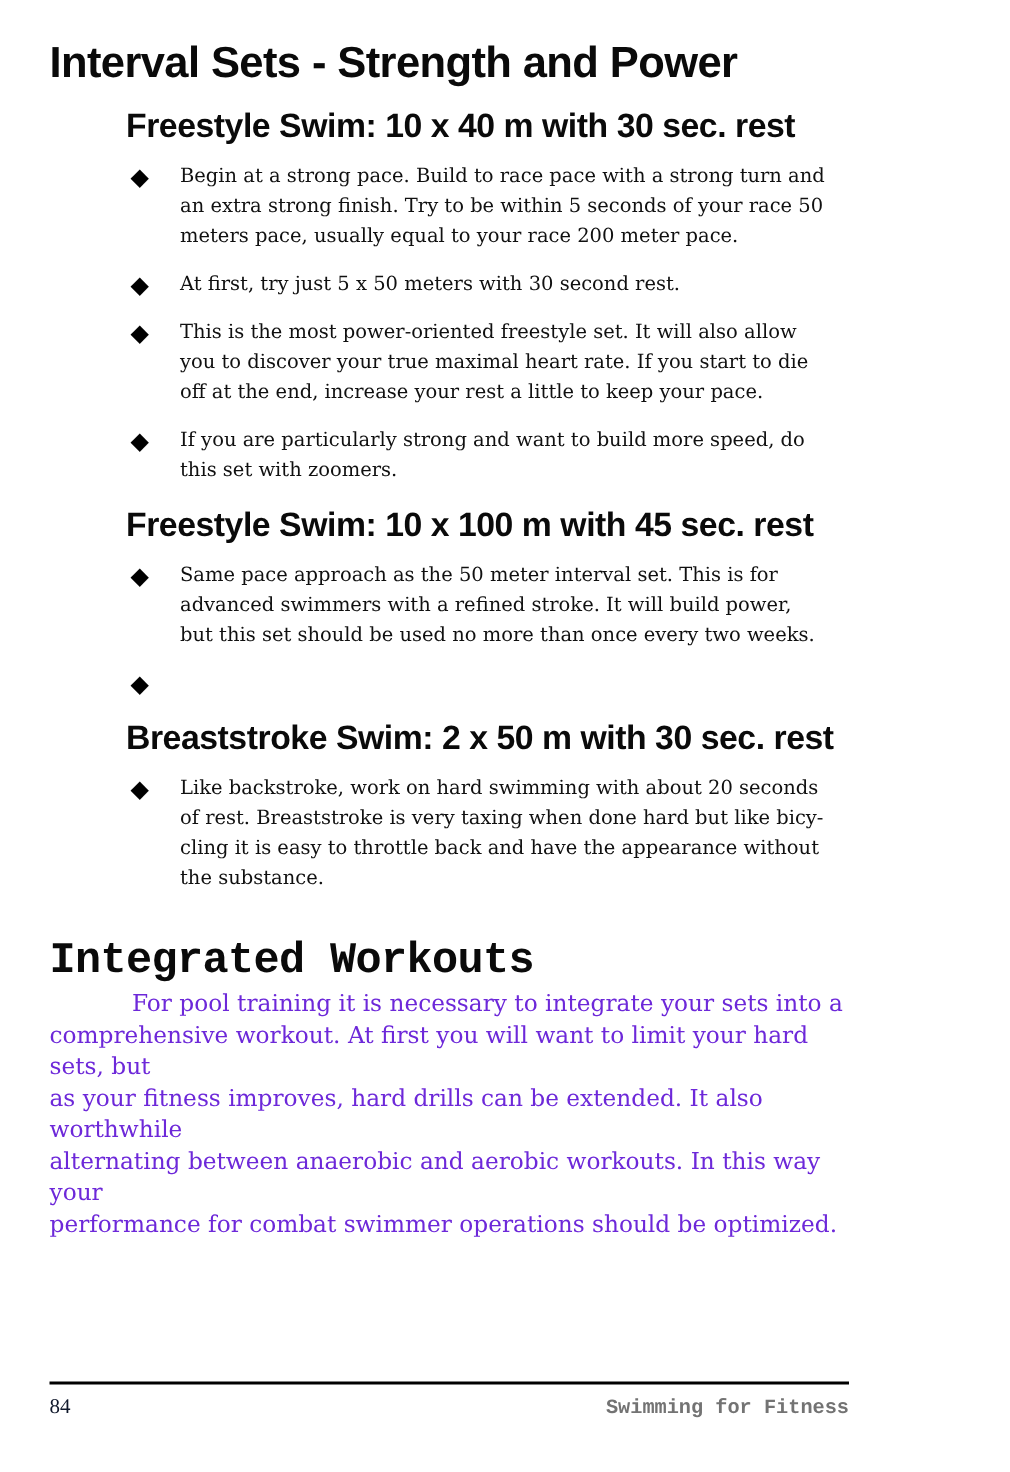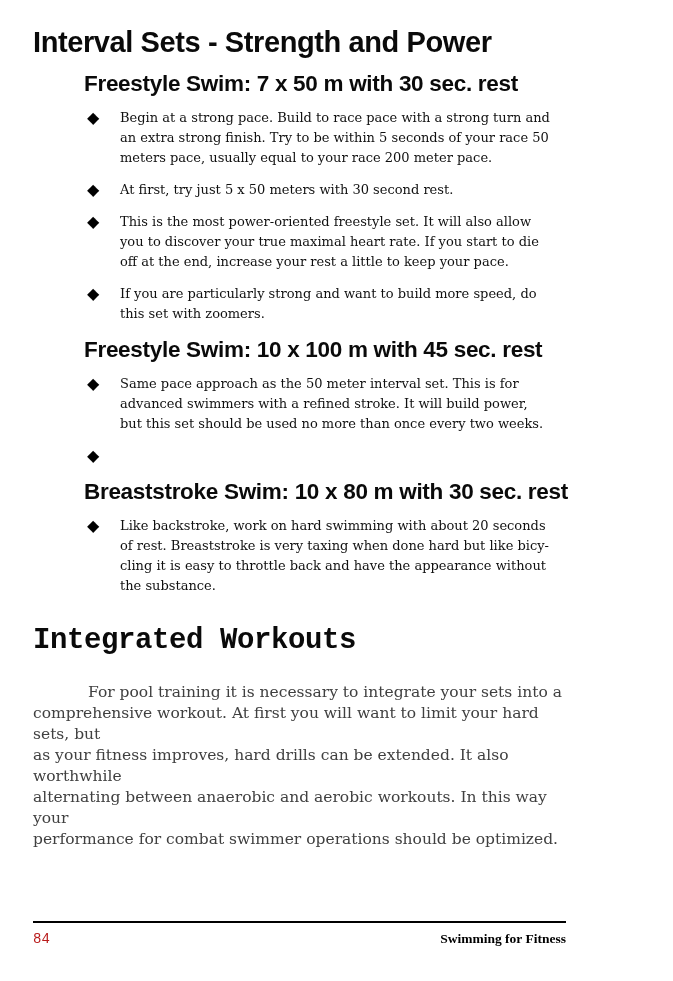--- a/index.html
+++ b/index.html
@@ -56,60 +56,60 @@
   }
   .bullet-text {
     margin: 0;
     font-family: "DejaVu Serif", serif;
     font-size: 13px;
     line-height: 20px;
     white-space: pre-line;
     color: #101010;
   }
   .body-para {
-    margin: 25px 0 0 0;
+    margin: 2px 0 0 0;
     font-family: "DejaVu Serif", serif;
     font-size: 15.5px;
     line-height: 21px;
     white-space: pre-line;
     text-indent: 55px;
-    color: #404040;
+    color: #6d28d9;
   }
   .footer {
     position: absolute;
     left: 33px;
     right: 33px;
     top: 921px;
     border-top: 2.5px solid #000;
     padding-top: 8px;
     display: flex;
     justify-content: space-between;
     align-items: baseline;
   }
   .page-number {
-    font-family: Liberation Mono, monospace;
+    font-family: Liberation Serif, serif;
     font-size: 14px;
-    color: #b91c1c;
+    color: #0f172a;
   }
   .book-title {
-    font-family: Liberation Serif, serif;
+    font-family: Liberation Mono, monospace;
     font-weight: bold;
     font-size: 13.5px;
-    color: #000000;
+    color: #737373;
   }
 </style>
 </head>
 <body>
 
 <div class="page">
   <div class="content">
 
     <h1 class="main-title">Interval Sets - Strength and Power</h1>
 
-    <h2 class="sub-heading">Freestyle Swim: 7 x 50 m with 30 sec. rest</h2>
+    <h2 class="sub-heading">Freestyle Swim: 10 x 40 m with 30 sec. rest</h2>
     <div class="bullet">
       <span class="diamond">◆</span>
       <p class="bullet-text">Begin at a strong pace. Build to race pace with a strong turn and
 an extra strong finish. Try to be within 5 seconds of your race 50
 meters pace, usually equal to your race 200 meter pace.</p>
     </div>
     <div class="bullet">
       <span class="diamond">◆</span>
       <p class="bullet-text">At first, try just 5 x 50 meters with 30 second rest.</p>
     </div>
@@ -129,21 +129,21 @@
     <div class="bullet">
       <span class="diamond">◆</span>
       <p class="bullet-text">Same pace approach as the 50 meter interval set. This is for
 advanced swimmers with a refined stroke. It will build power,
 but this set should be used no more than once every two weeks.</p>
     </div>
     <div class="bullet">
       <span class="diamond">◆</span>
     </div>
 
-    <h2 class="sub-heading">Breaststroke Swim: 10 x 80 m with 30 sec. rest</h2>
+    <h2 class="sub-heading">Breaststroke Swim: 2 x 50 m with 30 sec. rest</h2>
     <div class="bullet">
       <span class="diamond">◆</span>
       <p class="bullet-text">Like backstroke, work on hard swimming with about 20 seconds
 of rest. Breaststroke is very taxing when done hard but like bicy-
 cling it is easy to throttle back and have the appearance without
 the substance.</p>
     </div>
 
     <h1 class="section2-title">Integrated Workouts</h1>
     <p class="body-para">For pool training it is necessary to integrate your sets into a

